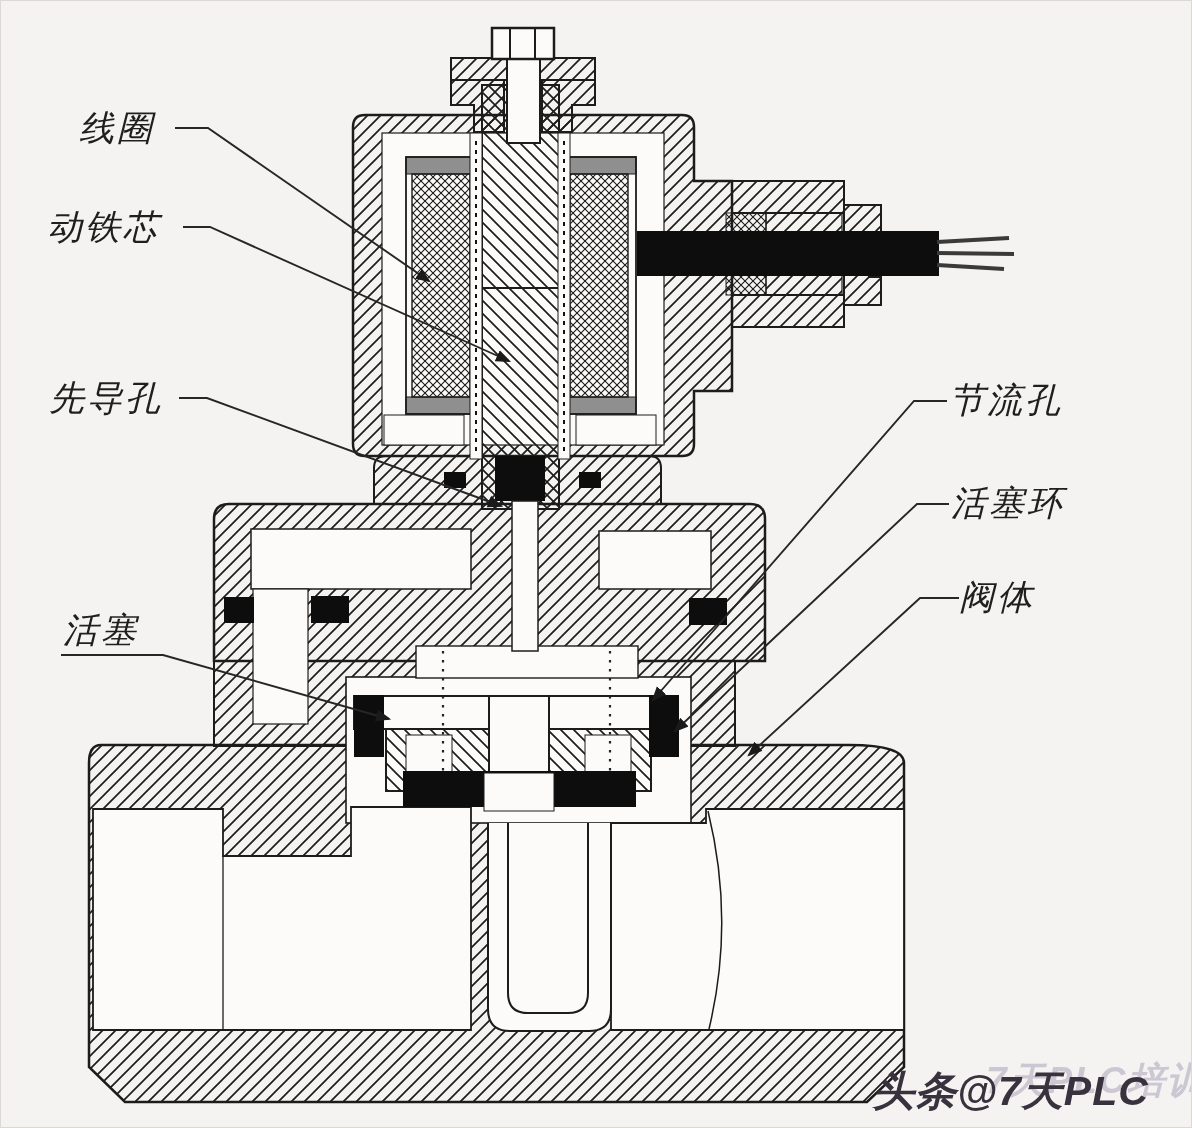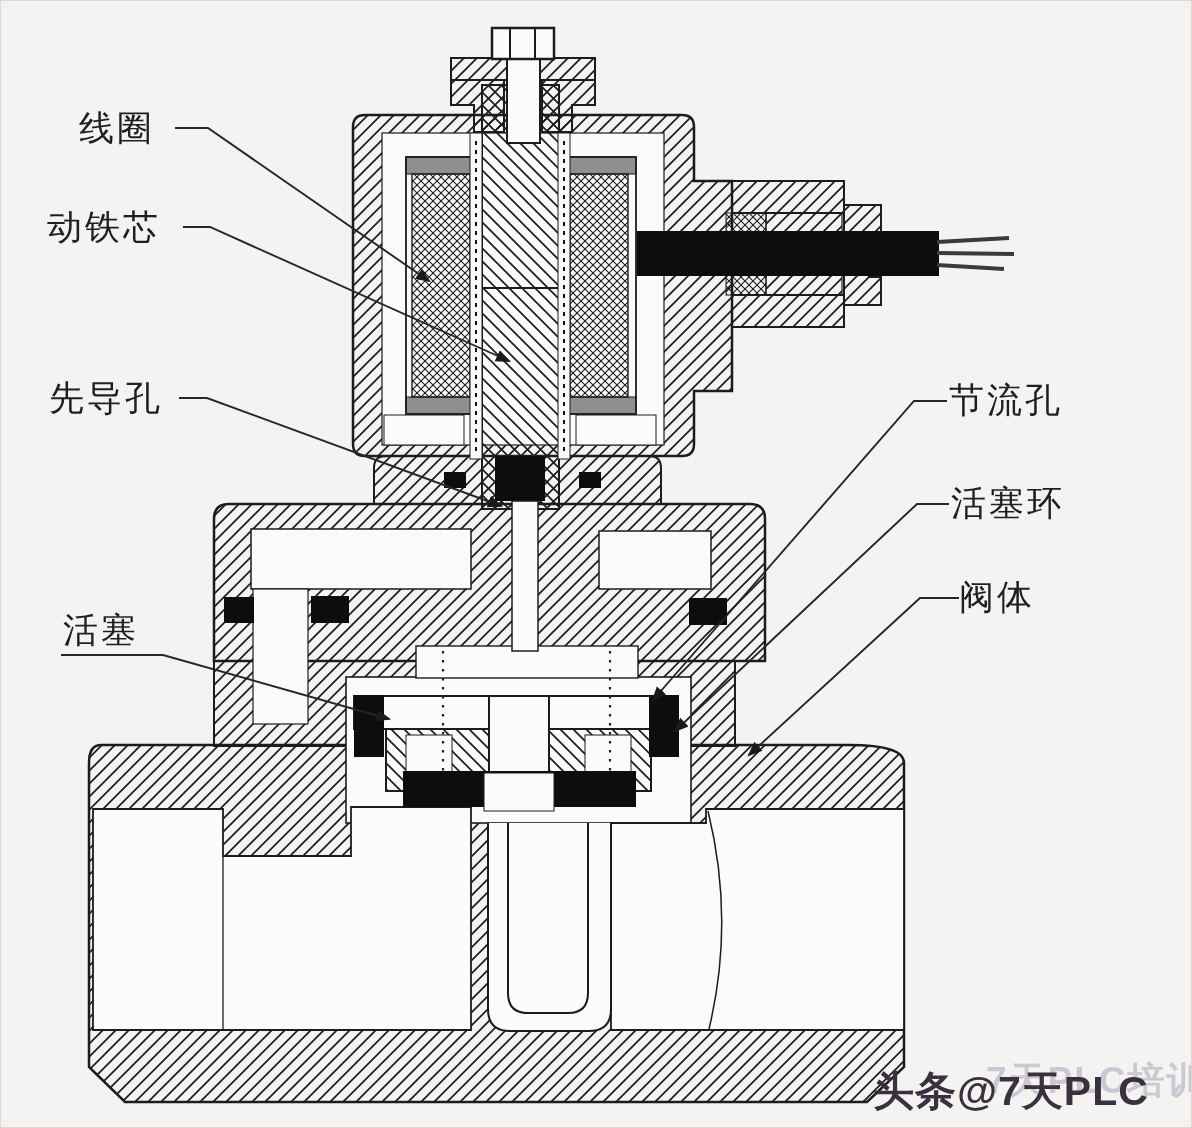--- a/index.html
+++ b/index.html
@@ -4,20 +4,21 @@
 <style>
   html,body{margin:0;padding:0;background:#e9e7e4;}
   .stage{
     position:relative;
     width:1192px;height:1128px;
     background:#f4f3f1;
     overflow:hidden;
     border:1px solid #dcd9d5;
     box-sizing:border-box;
     font-family:"Liberation Sans", sans-serif;
+    font-style:italic;
   }
   svg{position:absolute;left:0;top:0;}
   .part-label{
     font-family:"Liberation Serif", serif;
     font-size:35px;
     letter-spacing:3px;
     fill:#1f1f1f;
   }
   .wm-ghost{
     font-family:"Liberation Sans", sans-serif;

